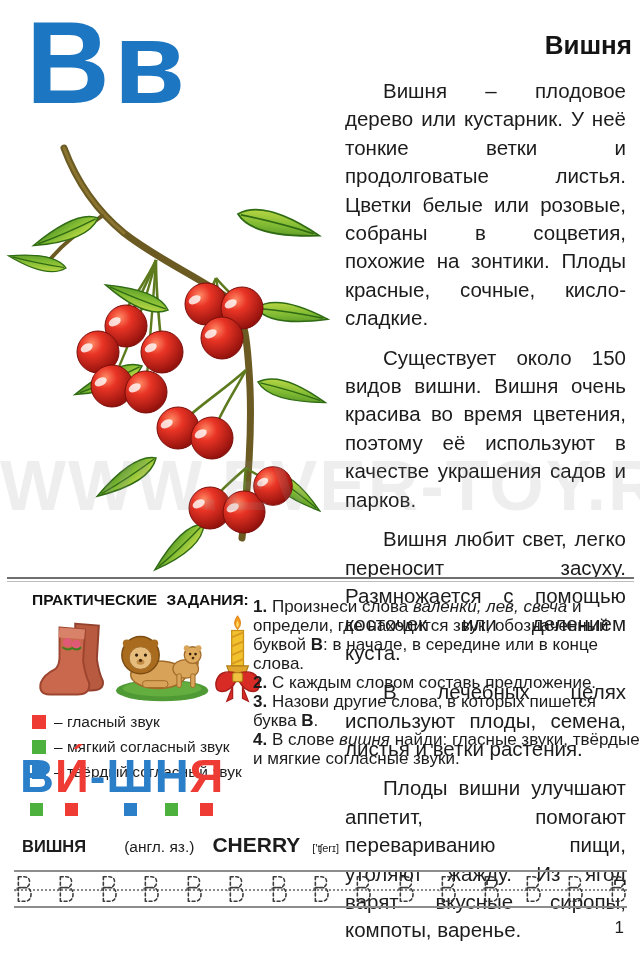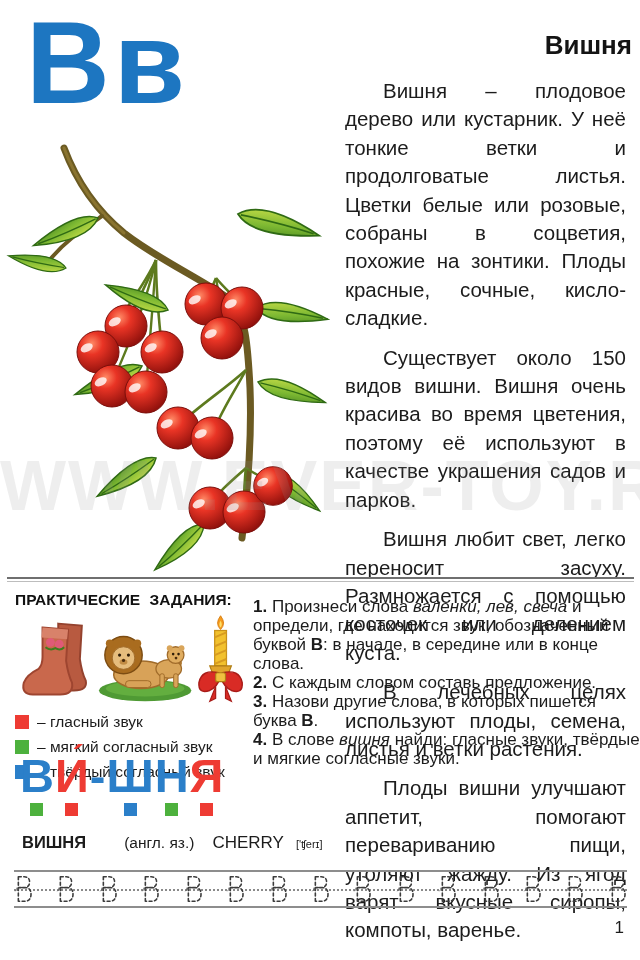--- a/index.html
+++ b/index.html
@@ -29,21 +29,21 @@
     position:absolute; top:446px; left:0; width:100%;
     text-align:center; font-size:70px; font-weight:bold; letter-spacing:2px;
     color:rgba(150,150,150,0.16); white-space:nowrap; pointer-events:none;
   }
   
   .divider {
     position:absolute; top:577px; left:7px; width:627px; height:2px;
     border-top:2px solid #6f6f6f; border-bottom:1px solid #bdbdbd;
   }
   
-  .practice-left { position:absolute; left:15px; top:591px; width:230px; }
+  .practice-left { position:absolute; left:32px; top:591px; width:230px; }
   .practice-heading { font-size:15.5px; font-weight:bold; word-spacing:5px; color:#111; }
   .images-row { display:flex; align-items:flex-end; height:94px; margin-top:2px; }
   .legend { margin-top:4px; }
   .legend-row { display:flex; align-items:center; height:25px; font-size:15.5px;text-align:right; }
   .legend-square { width:14px; height:14px; margin-right:8px; flex:0 0 auto; }
   
   .tasks {
     position:absolute; left:253px; top:597px; width:388px;
     font-size:17px; line-height:19px; text-align:left;
   }
@@ -56,21 +56,21 @@
   .syl-letter { font-size:47px; font-weight:bold; line-height:1.08; letter-spacing:0; }
   .syl-square { width:13px; height:13px; margin-top:1px; }
   .acc {
     position:absolute; top:-12px; left:52%;
     font-size:34px; font-weight:bold; color:#ee3b33; line-height:1;
   }
   
   .translation { position:absolute; left:22px; top:833px; display:flex; align-items:baseline; font-size:15.5px; }
   .tr-ru  { font-weight:bold; font-size:16.5px; margin-right:38px; }
   .tr-note{ margin-right:18px; }
-  .tr-en  { font-weight:normal; font-size:17px; margin-right:12px; }
+  .tr-en  { font-weight:bold; font-size:21px; margin-right:12px; }
   .tr-ipa { font-size:11px; }
   
   .tracing {
     position:absolute; left:14px; top:870px; width:613px; height:34px;
     border-top:2px solid #8d8d8d; border-bottom:2px solid #8d8d8d;
     display:flex; justify-content:space-between; align-items:center;
   }
   .tracing .midline { position:absolute; left:0; right:0; top:50%; border-top:2px dotted #8a8a8a; }
   .trace-letter { position:relative; z-index:1; }
   .page-number { position:absolute; right:16px; top:918px; font-size:17px; }

